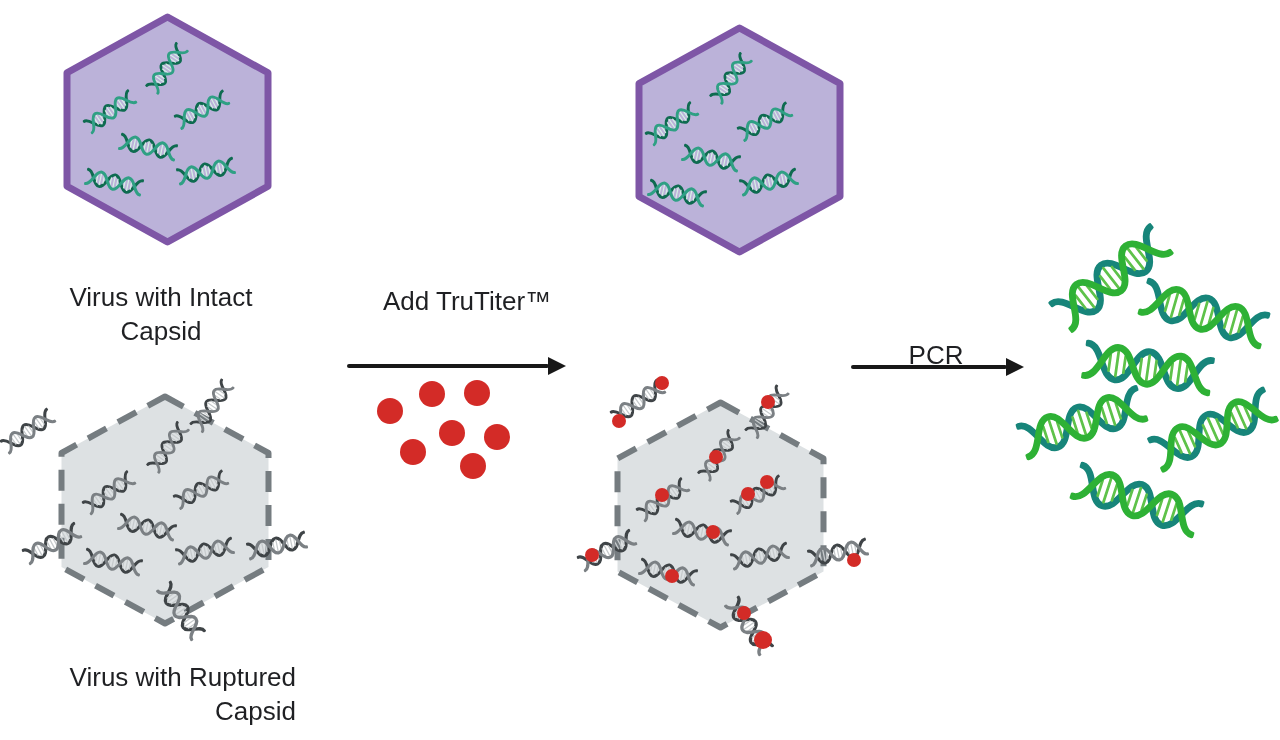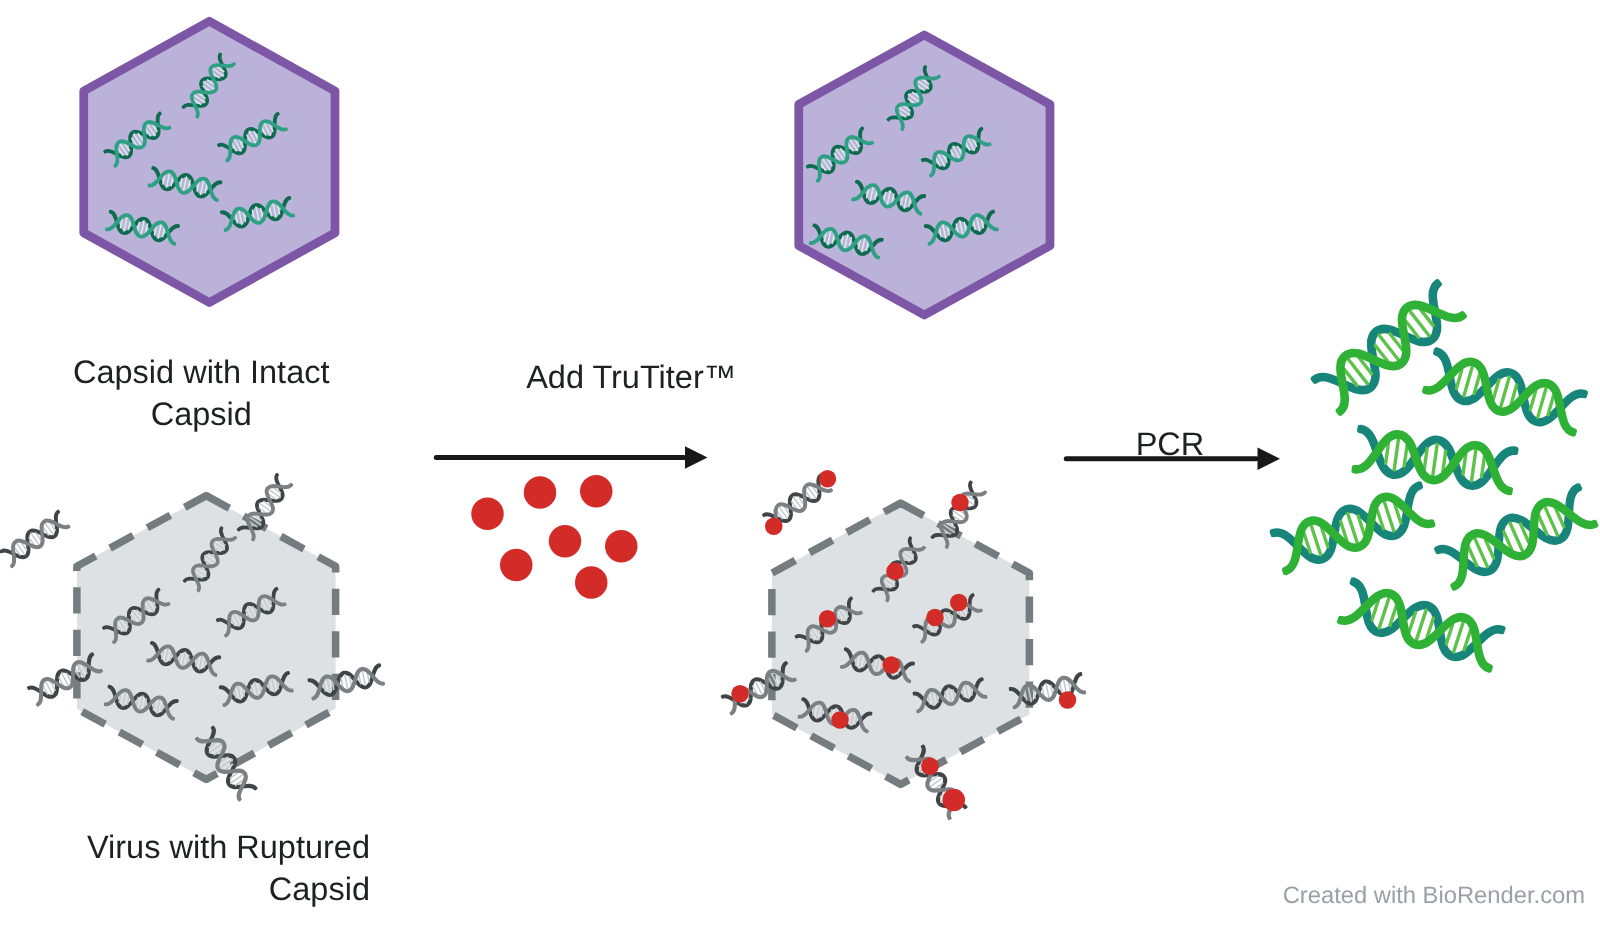--- a/index.html
+++ b/index.html
@@ -655,40 +655,39 @@
       <div class="dot" style="left:760px;top:475px;width:14px;height:14px;background:#d32b27;"></div>
       <div class="dot" style="left:706px;top:525px;width:14px;height:14px;background:#d32b27;"></div>
       <div class="dot" style="left:585px;top:548px;width:14px;height:14px;background:#d32b27;"></div>
       <div class="dot" style="left:665px;top:569px;width:14px;height:14px;background:#d32b27;"></div>
       <div class="dot" style="left:847px;top:553px;width:14px;height:14px;background:#d32b27;"></div>
       <div class="dot" style="left:737px;top:606px;width:14px;height:14px;background:#d32b27;"></div>
       <div class="dot" style="left:754px;top:631px;width:18px;height:18px;background:#d32b27;"></div>
     </div>
 
   <div class="label" style="left:21px;top:280px;width:280px;">
-    <span class="ln">Capsid with Intact</span>
+    <span class="ln">Virus with Intact</span>
     <span class="ln">Capsid</span>
   </div>
 
   <div class="label" style="left:16px;top:660px;width:280px;text-align:right;">
     <span class="ln">Virus with Ruptured</span>
     <span class="ln">Capsid</span>
   </div>
 
-  <div class="label" style="left:309px;top:284px;width:280px;text-align:right;">
+  <div class="label" style="left:327px;top:284px;width:280px;">
     <span class="ln">Add TruTiter™</span>
   </div>
 
   <div class="label" style="left:866px;top:338px;width:140px;">PCR</div>
 
   <div>
     <div class="arrow-line" style="left:347px;top:364px;width:202px;"></div>
     <div class="arrow-head" style="left:548px;top:357px;"></div>
   </div>
 
   <div>
     <div class="arrow-line" style="left:851px;top:365px;width:156px;"></div>
     <div class="arrow-head" style="left:1006px;top:358px;"></div>
   </div>
 
-  <div class="watermark">Created with BioRender.com</div>
 
 </div>
 
 </body></html>

